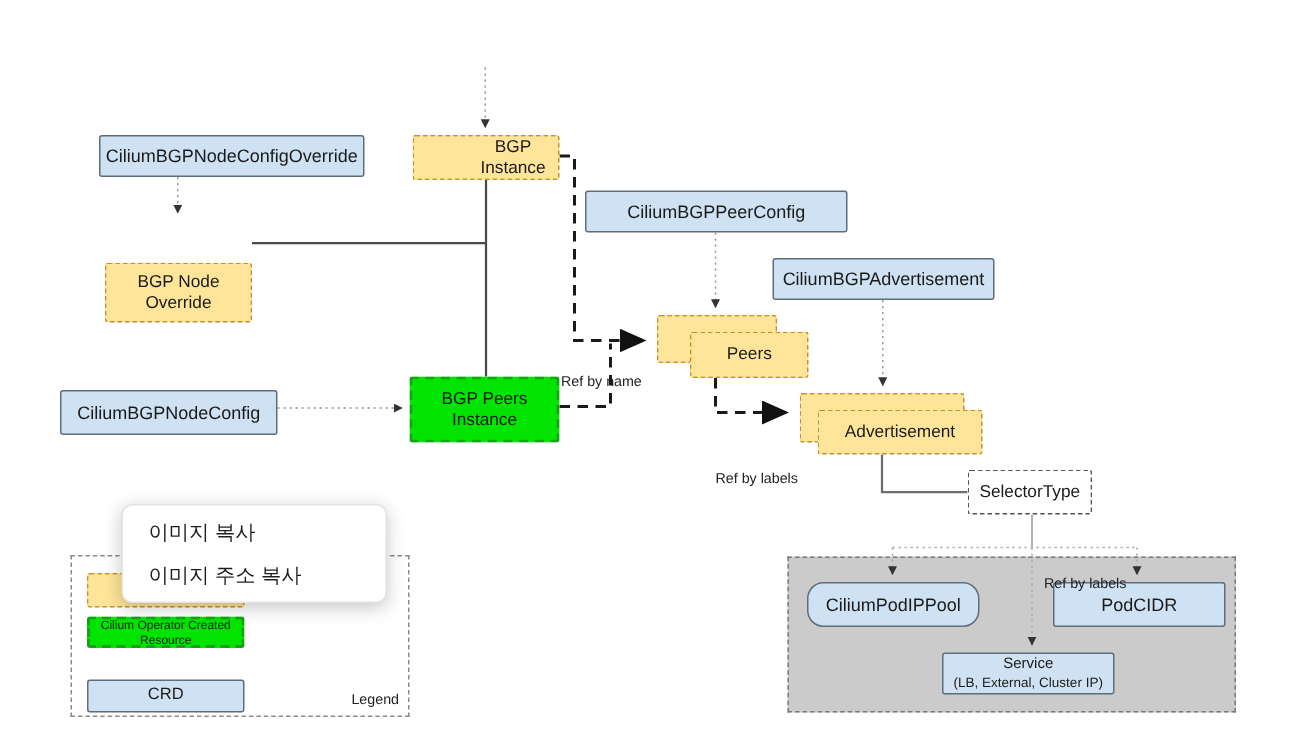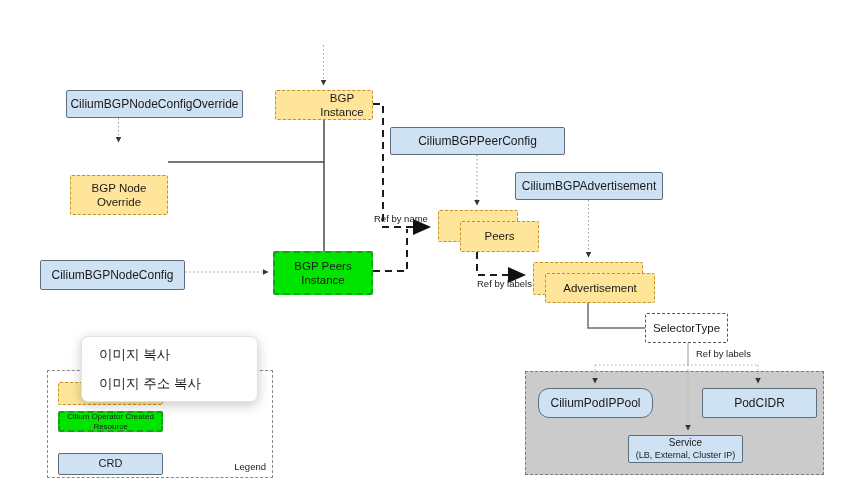--- a/index.html
+++ b/index.html
@@ -20,21 +20,21 @@
     position:absolute;z-index:0;background:#cbcbcb;border:1.5px dashed #7a7a7a;
     box-sizing:border-box;
   }
   .legend-box{
     position:absolute;z-index:2;background:#ffffff;border:1.5px dashed #8a8a8a;box-sizing:border-box;
   }
   .legend-title{
     position:absolute;right:6px;bottom:5px;font-size:9.5px;color:#222;
   }
   .edge-label{
-    position:absolute;z-index:3;font-size:9.5px;color:#222;white-space:nowrap;
+    position:absolute;z-index:3;font-size:9.5px;color:#222;white-space:nowrap;margin-top:36px;
   }
   .small-label{font-size:8px;line-height:1.15;}
   .service-detail{font-size:9px;}
   .service-main{font-size:10px;}
   .context-menu{
     position:absolute;left:81px;top:336px;width:177px;z-index:10;
     background:#ffffff;border:1px solid #e2e2e2;border-radius:7px;
     box-shadow:0 3px 12px rgba(0,0,0,0.22);padding:3px 0;box-sizing:border-box;
   }
   .menu-item{

